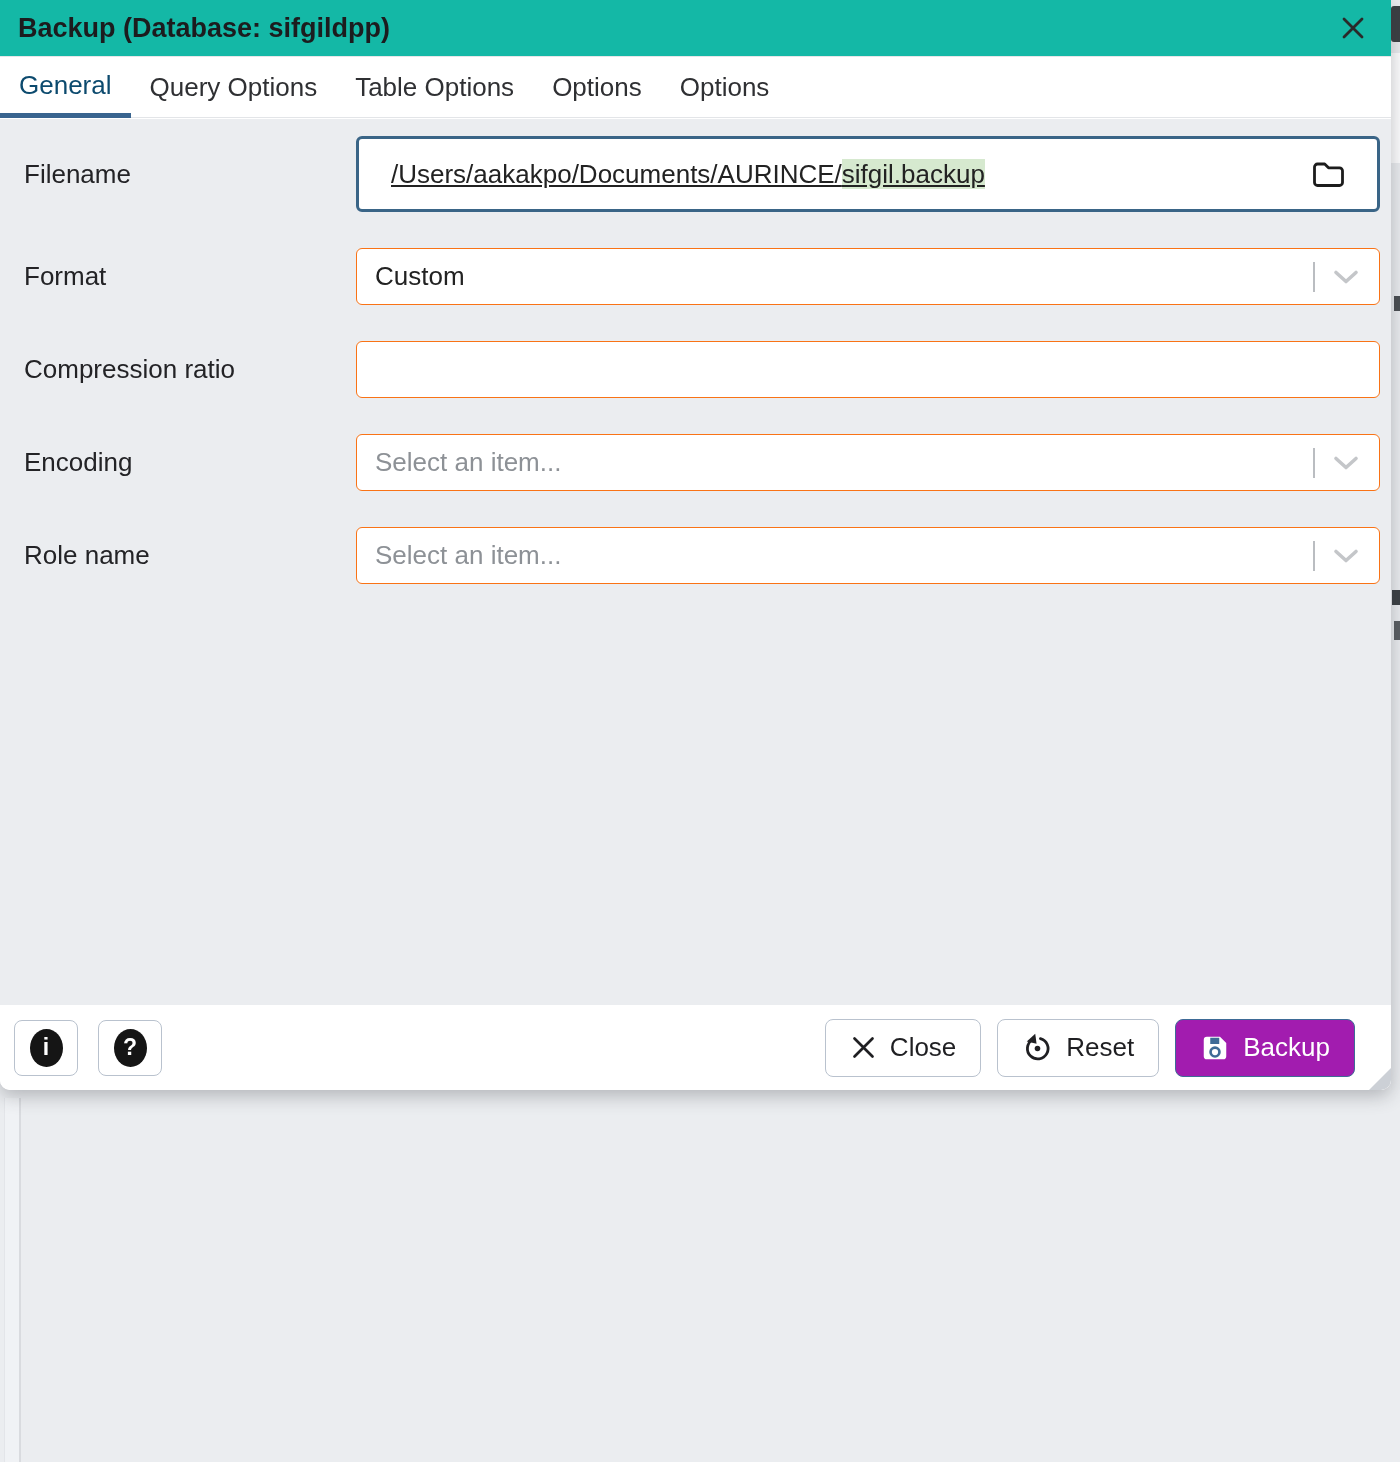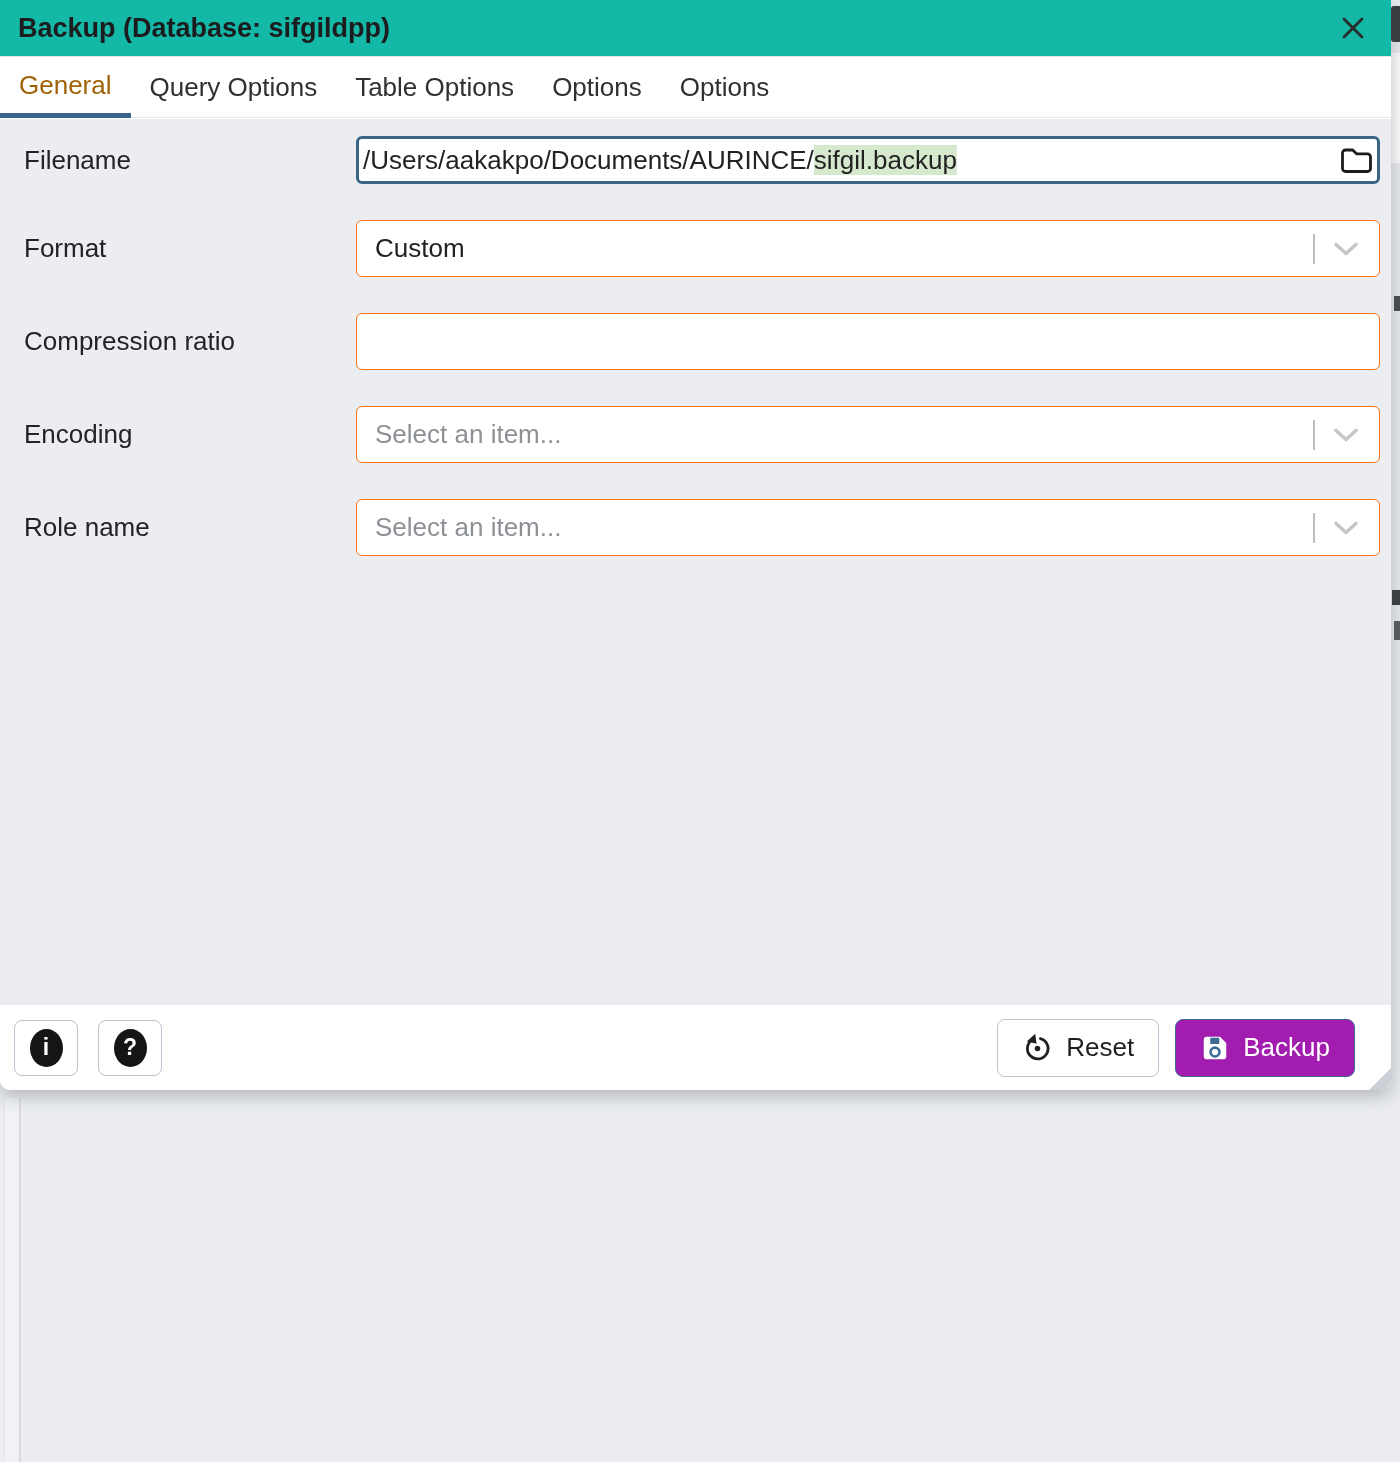--- a/index.html
+++ b/index.html
@@ -10,29 +10,29 @@
   
   .dialog { position:absolute; left:0; top:0; width:1391px; height:1090px; background:#fff;
             border-radius:0 0 10px 10px; box-shadow:0 6px 18px rgba(50,54,60,.30); }
 
   .dlg-header { height:57px; display:flex; align-items:center; padding:0 18px; border-bottom:1px solid #e5e6e8; background:#14b8a6; }
   .dlg-title { font-size:27px; font-weight:bold; color:#1c1c1e; }
   .dlg-close { margin-left:auto; background:none; border:none; cursor:pointer; display:flex; align-items:center; justify-content:center; width:40px; height:40px; }
 
   .tabbar { height:61px; display:flex; align-items:stretch; background:#fff; border-bottom:1px solid #e3e5e8; }
   .tab { display:flex; align-items:center; padding:0 19px; font-size:26px; color:#2f3033; cursor:pointer; white-space:nowrap; }
-  .tab.active { color:#a16207; border-bottom:5px solid #39648f; margin-bottom:-1px; }
+  .tab.active { color:#0c4a6e; border-bottom:5px solid #39648f; margin-bottom:-1px; }
 
   .content { position:absolute; top:119px; bottom:85px; left:0; right:0; background:#ebedf0; padding:17px 11px 0 24px; overflow:hidden; }
   .row { display:grid; grid-template-columns:332px 1fr; align-items:center; margin-bottom:36px; }
   .row-label { font-size:26px; color:#232326; }
 
   .field { position:relative; height:57px; background:#fff; border:1px solid #f97316; border-radius:6px;
            display:flex; align-items:center; padding:0 18px; font-size:26px; color:#222; }
-  .file-field { height:48px; border:3px solid #3a6587; padding:0 4px; }
+  .file-field { height:76px; border:3px solid #3a6587; padding:0 32px;text-decoration:underline; }
   .path-text { white-space:nowrap; overflow:hidden; }
   .sel-green { background:#d6e9cf; }
   .folder-wrap { margin-left:auto; display:flex; align-items:center; }
 
   .combo-sep { position:absolute; right:64px; top:50%; transform:translateY(-50%); width:2px; height:30px; background:#babdc1; }
   .chev-wrap { position:absolute; right:20px; top:50%; transform:translateY(-50%); display:flex; }
   .placeholder { color:#8d9196; }
   .disabled-field { background:#f3f5f8; border-color:#e3e6ea; }
   input.text-input { width:100%; height:100%; border:none; outline:none; background:transparent; font:inherit; color:#222; }
 
@@ -163,20 +163,28 @@
 
     <div class="footer">
       <button class="icon-btn">
         <span class="circle-glyph">i</span>
       </button>
       <button class="icon-btn">
         <span class="circle-glyph">?</span>
       </button>
       <div class="spacer"></div>
 
+      <button class="btn">
+        <span style="display:flex;">
+          <svg width="27" height="27" viewBox="0 0 27 27">
+              <path d="M4.5 4.5 L22.5 22.5 M22.5 4.5 L4.5 22.5" stroke="#1f1f22" stroke-width="2.7" stroke-linecap="round"></path>
+            </svg>
+        </span>
+        <span>Close</span>
+      </button>
 
       <button class="btn">
         <span style="display:flex;">
           <svg width="31" height="31" viewBox="0 0 30 30">
             <path d="M17.8 6.4 A10 10 0 1 1 9.9 7.6" fill="none" stroke="#1f1f22" stroke-width="2.7" stroke-linecap="round"></path>
             <path d="M12.8 1.8 L4.6 9.2 L14.1 11.4 Z" fill="#1f1f22"></path>
             <circle cx="15" cy="16" r="2.7" fill="#1f1f22"></circle>
           </svg>
         </span>
         <span>Reset</span>

